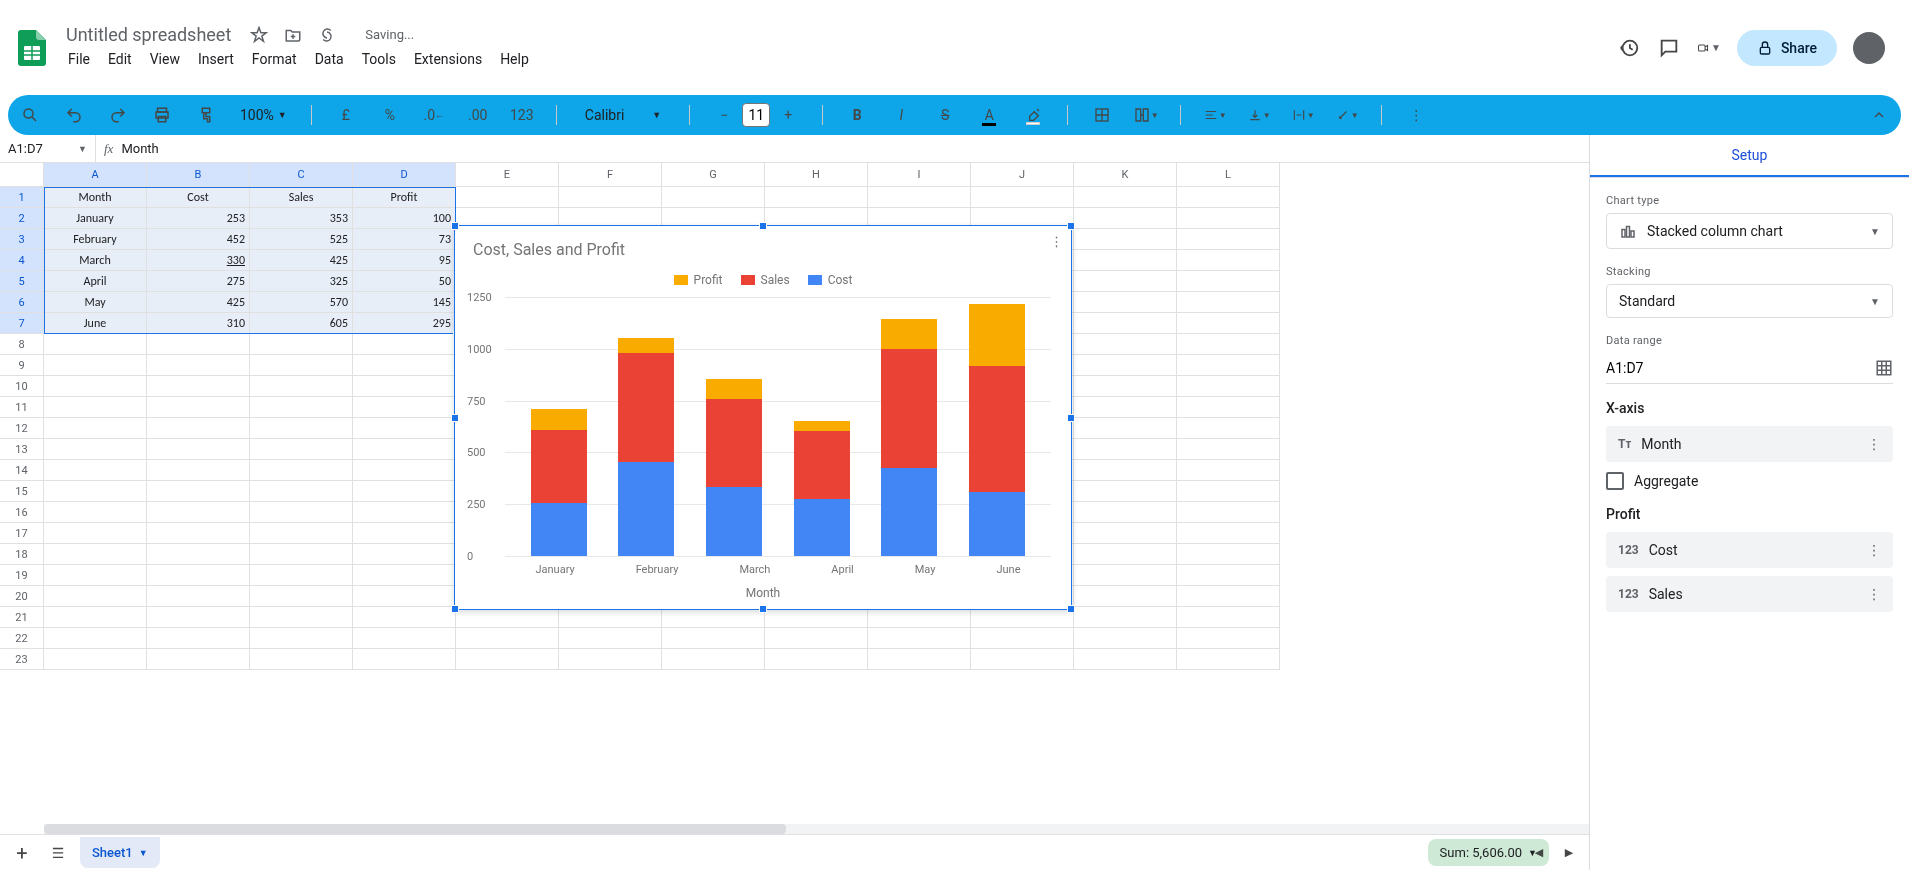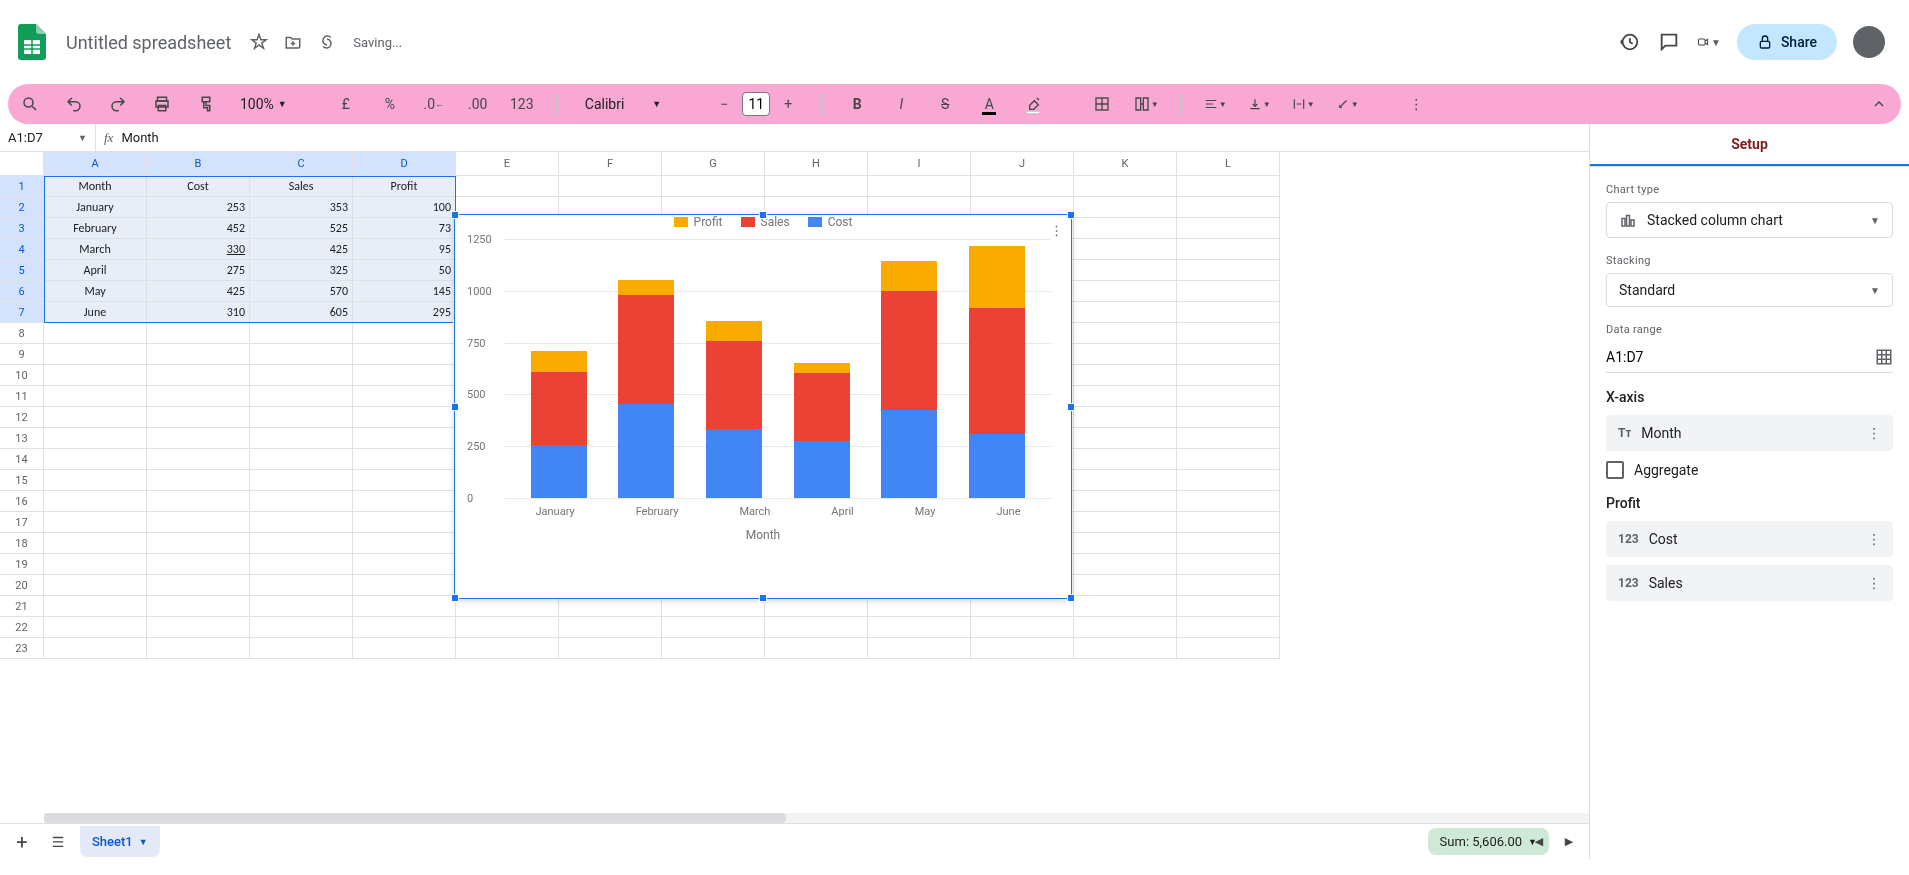--- a/index.html
+++ b/index.html
@@ -3,28 +3,28 @@
 <meta charset="utf-8">
 <style>
 * { margin: 0; padding: 0; box-sizing: border-box; font-family: 'Google Sans', Roboto, Arial, sans-serif; }
 body { background: #fff; color: #202124; font-size: 13px; overflow: hidden; }
 .header { display: flex; align-items: center; padding: 22px 12px; gap: 8px; }
 .logo { width: 40px; height: 40px; display: flex; align-items: center; justify-content: center; }
 .doc-area { flex: 1; }
 .doc-title-row { display: flex; align-items: center; gap: 10px; }
 .doc-title { font-size: 18px; color: #5f6368; padding: 2px 6px; }
 .icon-btn { width: 24px; height: 24px; display: inline-flex; align-items: center; justify-content: center; color: #5f6368; cursor: pointer; }
-.saving { color: #5f6368; font-size: 13px; margin-left: 4px; text-align: right; }
+.saving { color: #5f6368; font-size: 13px; margin-left: 16px; text-align: right; }
 .menubar { display: flex; gap: 2px; padding: 0 0 2px 0; }
 .menu-item { padding: 4px 8px; font-size: 14px; color: #202124; cursor: pointer; border-radius: 4px; }
 .header-right { display: flex; align-items: center; gap: 16px; padding-right: 12px; }
 .share-btn { display: flex; align-items: center; gap: 8px; background: #c2e7ff; padding: 10px 20px; border-radius: 40px; font-size: 14px; font-weight: 500; cursor: pointer; color: #001d35; }
 .avatar { width: 32px; height: 32px; border-radius: 50%; background: #5f6368; }
 .toolbar-wrap { padding: 0 8px; }
-.toolbar { display: flex; align-items: center; background: #f9a8d4; border-radius: 24px; padding: 4px 8px; gap: 16px; height: 40px; }
+.toolbar { display: flex; align-items: center; background: #0ea5e9; border-radius: 24px; padding: 4px 8px; gap: 16px; height: 40px; }
 .tb-btn { width: 28px; height: 28px; display: inline-flex; align-items: center; justify-content: center; color: #444746; cursor: pointer; border-radius: 4px; font-size: 14px; }
 .tb-sep { width: 1px; height: 20px; background: #c7c7c7; margin: 0 4px; }
 .zoom-sel { display: flex; align-items: center; gap: 4px; padding: 0 4px; font-size: 14px; cursor: pointer; }
 .font-sel { display: flex; align-items: center; gap: 28px; padding: 0 8px; font-size: 14px; cursor: pointer; min-width: 80px; text-align: center; }
 .font-size { display: flex; align-items: center; gap: 4px; }
 .font-size-input { width: 28px; height: 24px; text-align: center; border: 1px solid #747775; border-radius: 4px; font-size: 14px; }
 .text-color-bar { width: 14px; height: 3px; background: #000; position: absolute; bottom: 3px; left: 7px; }
 .fill-color-bar { width: 14px; height: 3px; background: #fff; position: absolute; bottom: 4px; left: 7px; border: 0.5px solid #ccc; }
 .tb-rel { position: relative; }
 .collapse-btn { margin-left: auto; }
@@ -72,21 +72,21 @@
 .sheet-tabs { display: flex; align-items: center; height: 36px; border-top: 1px solid #e0e0e0; padding: 0 8px; gap: 8px; position: relative; }
 .sheet-tab { display: flex; align-items: center; gap: 6px; padding: 8px 12px; background: #e3e9f7; border-radius: 0 0 8px 8px; font-size: 13px; font-weight: 500; color: #0b57d0; cursor: pointer; }
 .sum-badge { position: absolute; right: 40px; background: #ceead6; padding: 6px 12px; border-radius: 8px; font-size: 13px; display: flex; align-items: center; gap: 6px; cursor: pointer; }
 .nav-arrows { position: absolute; right: 6px; display: flex; gap: 2px; }
 .sidebar { width: 320px; border-left: 1px solid #dadce0; display: flex; flex-direction: column; background: #fff; }
 .sb-header { display: flex; align-items: center; gap: 12px; padding: 12px 16px; }
 .sb-title { font-size: 22px; color: #202124; flex: 1; }
 .sb-close { cursor: pointer; color: #5f6368; font-size: 16px; }
 .sb-tabs { display: flex; border-bottom: 1px solid #dadce0; }
 .sb-tab { flex: 1; text-align: center; padding: 12px; font-size: 14px; cursor: pointer; color: #5f6368; }
-.sb-tab.active { color: #7f1d1d; border-bottom: 2px solid #1a73e8; font-weight: 700; }
+.sb-tab.active { color: #1d4ed8; border-bottom: 2px solid #1a73e8; font-weight: 400; }
 .sb-content { padding: 16px; flex: 1; overflow-y: auto; }
 .sb-label { font-size: 11px; color: #5f6368; margin-bottom: 6px; letter-spacing: 0.3px; }
 .sb-select { display: flex; align-items: center; gap: 10px; border: 1px solid #dadce0; border-radius: 4px; padding: 8px 12px; margin-bottom: 16px; cursor: pointer; font-size: 14px; }
 .sb-select .arrow { margin-left: auto; color: #5f6368; font-size: 10px; }
 .sb-input-row { display: flex; align-items: center; border-bottom: 1px solid #dadce0; padding: 6px 0; margin-bottom: 16px; }
 .sb-input { border: none; outline: none; flex: 1; font-size: 14px; }
 .sb-grid-icon { cursor: pointer; color: #5f6368; }
 .sb-section { font-size: 14px; font-weight: 500; margin: 16px 0 10px; }
 .sb-pill { display: flex; align-items: center; gap: 10px; background: #f1f3f4; border-radius: 4px; padding: 10px 12px; margin-bottom: 8px; font-size: 14px; }
 .sb-pill-icon { font-size: 12px; font-weight: bold; color: #5f6368; }
@@ -121,20 +121,31 @@
             <path d="M12 11v6m-3-3h6"></path>
           </svg>
         </span>
       <span class="icon-btn">
           <svg width="18" height="18" viewBox="0 0 24 24" fill="none" stroke="#5f6368" stroke-width="2">
             <path d="M17 6a6 6 0 1 0-5 10M7 18a6 6 0 1 0 5-10"></path>
           </svg>
         </span>
       <span class="saving">Saving...</span>
     </div>
+    <div class="menubar" id="menubar">
+        <span class="menu-item">File</span>
+        <span class="menu-item">Edit</span>
+        <span class="menu-item">View</span>
+        <span class="menu-item">Insert</span>
+        <span class="menu-item">Format</span>
+        <span class="menu-item">Data</span>
+        <span class="menu-item">Tools</span>
+        <span class="menu-item">Extensions</span>
+        <span class="menu-item">Help</span>
+      </div>
   </div>
   <div class="header-right">
     <span class="icon-btn">
         <svg width="22" height="22" viewBox="0 0 24 24" fill="none" stroke="#444746" stroke-width="2">
           <circle cx="13" cy="12" r="8"></circle>
           <path d="M13 8v4l3 2M3 12l2-2m-2 2l2 2"></path>
         </svg>
       </span>
     <span class="icon-btn">
         <svg width="22" height="22" viewBox="0 0 24 24" fill="none" stroke="#444746" stroke-width="2">
@@ -653,20 +664,21 @@
       <div class="chart-container">
         <div class="chart-handle ch-tl"></div>
         <div class="chart-handle ch-t"></div>
         <div class="chart-handle ch-tr"></div>
         <div class="chart-handle ch-l"></div>
         <div class="chart-handle ch-r"></div>
         <div class="chart-handle ch-bl"></div>
         <div class="chart-handle ch-b"></div>
         <div class="chart-handle ch-br"></div>
         <span class="chart-menu">⋮</span>
+        <div class="chart-title">Cost, Sales and Profit</div>
         <div class="chart-legend" id="legend">
             <div class="legend-item">
               <span class="legend-sw" style="background: rgb(249, 171, 0);"></span>
               <span>Profit</span>
             </div>
             <div class="legend-item">
               <span class="legend-sw" style="background: rgb(234, 67, 53);"></span>
               <span>Sales</span>
             </div>
             <div class="legend-item">

